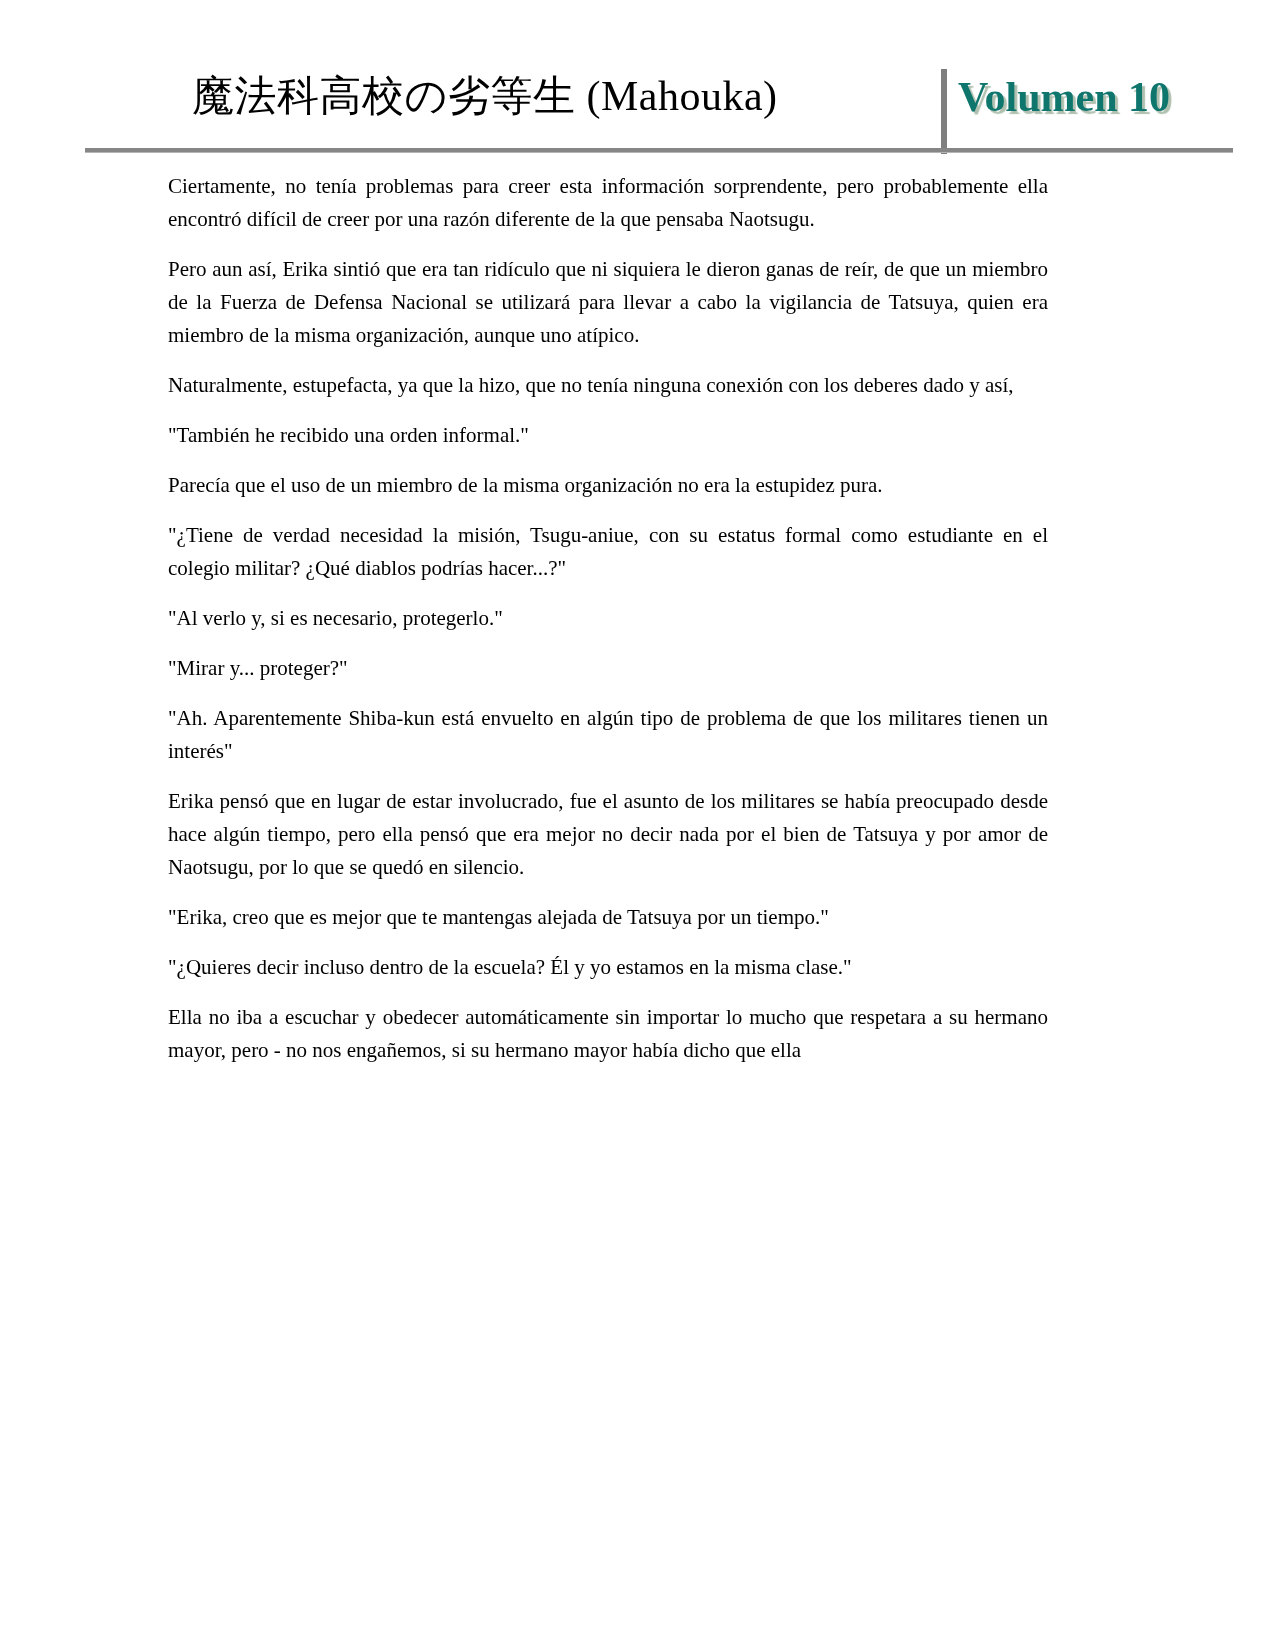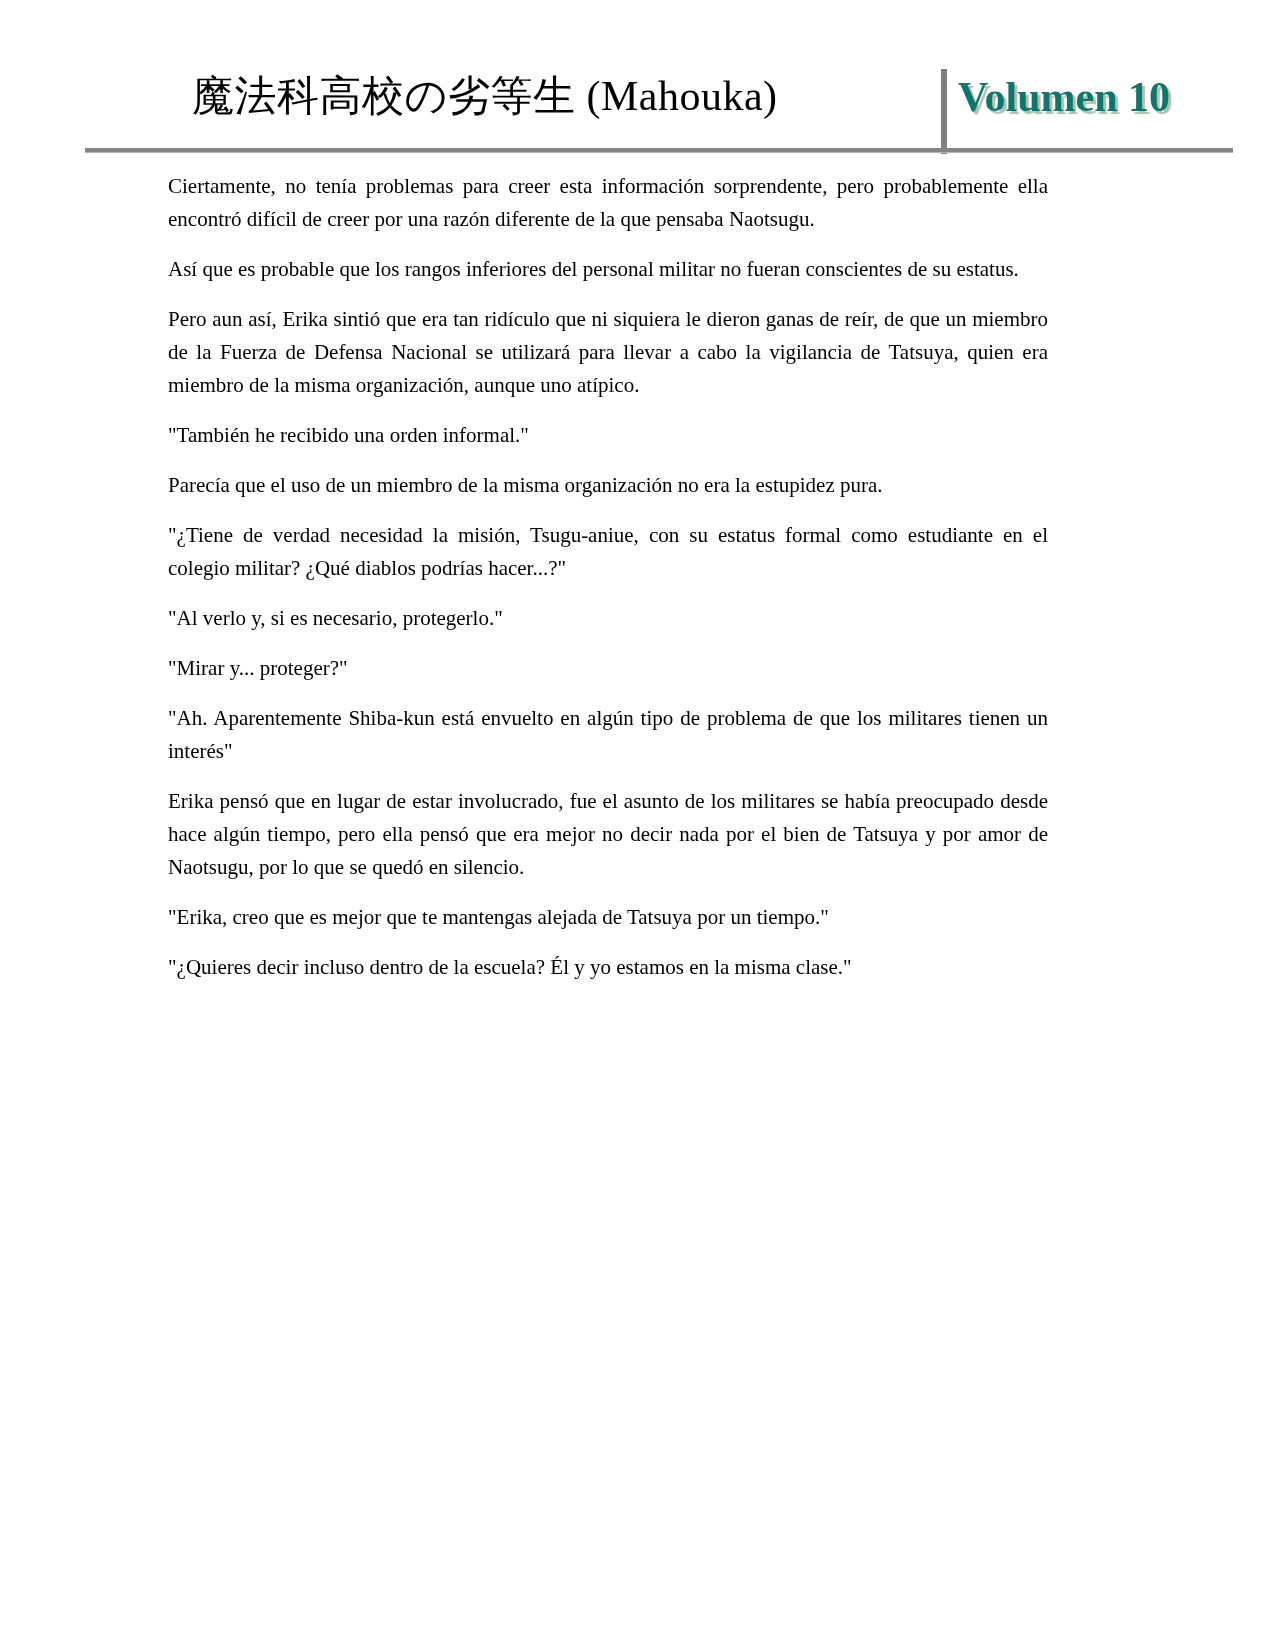--- a/index.html
+++ b/index.html
@@ -83,30 +83,31 @@
 
   <header>
     <div class="jp-title">魔法科高校の劣等生 (Mahouka)</div>
     <div class="vbar" style="background: rgb(127, 127, 127);"></div>
     <div class="volume-label" style="color: #0f766e;">Volumen 10</div>
     <div class="hrule"></div>
   </header>
 
   <main class="body-text">
     <p>Ciertamente, no tenía problemas para creer esta información sorprendente, pero probablemente ella encontró difícil de creer por una razón diferente de la que pensaba Naotsugu.</p>
-    <p>Así que es probable que los rangos inferiores del personal militar no fueran conscientes de su estatus.</p>
     <p>Pero aun así, Erika sintió que era tan ridículo que ni siquiera le dieron ganas de reír, de que un miembro de la Fuerza de Defensa Nacional se utilizará para llevar a cabo la vigilancia de Tatsuya, quien era miembro de la misma organización, aunque uno atípico.</p>
+    <p>Naturalmente, estupefacta, ya que la hizo, que no tenía ninguna conexión con los deberes dado y así,</p>
     <p>"También he recibido una orden informal."</p>
     <p>Parecía que el uso de un miembro de la misma organización no era la estupidez pura.</p>
     <p>"¿Tiene de verdad necesidad la misión, Tsugu-aniue, con su estatus formal como estudiante en el colegio militar? ¿Qué diablos podrías hacer...?"</p>
     <p>"Al verlo y, si es necesario, protegerlo."</p>
     <p>"Mirar y... proteger?"</p>
     <p>"Ah. Aparentemente Shiba-kun está envuelto en algún tipo de problema de que los militares tienen un interés"</p>
     <p>Erika pensó que en lugar de estar involucrado, fue el asunto de los militares se había preocupado desde hace algún tiempo, pero ella pensó que era mejor no decir nada por el bien de Tatsuya y por amor de Naotsugu, por lo que se quedó en silencio.</p>
     <p>"Erika, creo que es mejor que te mantengas alejada de Tatsuya por un tiempo."</p>
     <p>"¿Quieres decir incluso dentro de la escuela? Él y yo estamos en la misma clase."</p>
+    <p>Ella no iba a escuchar y obedecer automáticamente sin importar lo mucho que respetara a su hermano mayor, pero - no nos engañemos, si su hermano mayor había dicho que ella</p>
   </main>
 
   <footer>
     <div class="page-number" style="color: rgb(37, 53, 68);">172</div>
   </footer>
 
 </div>
 
 </body></html>

